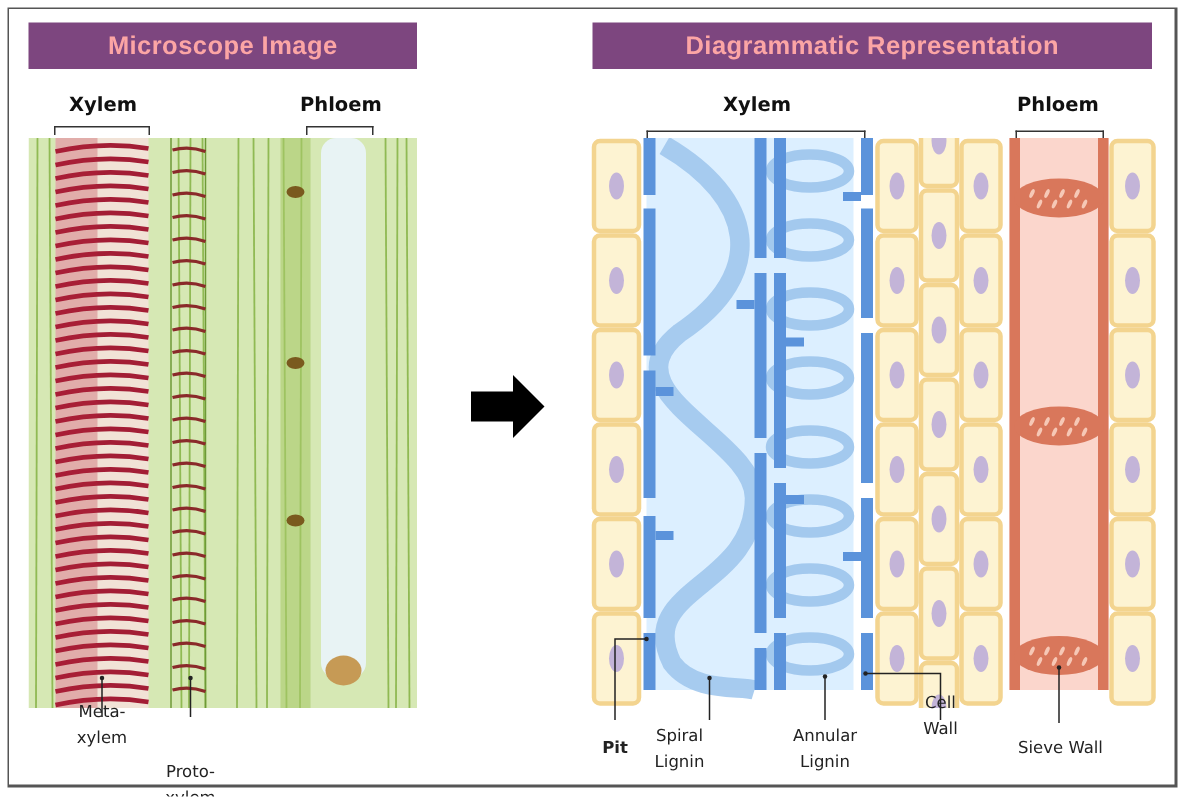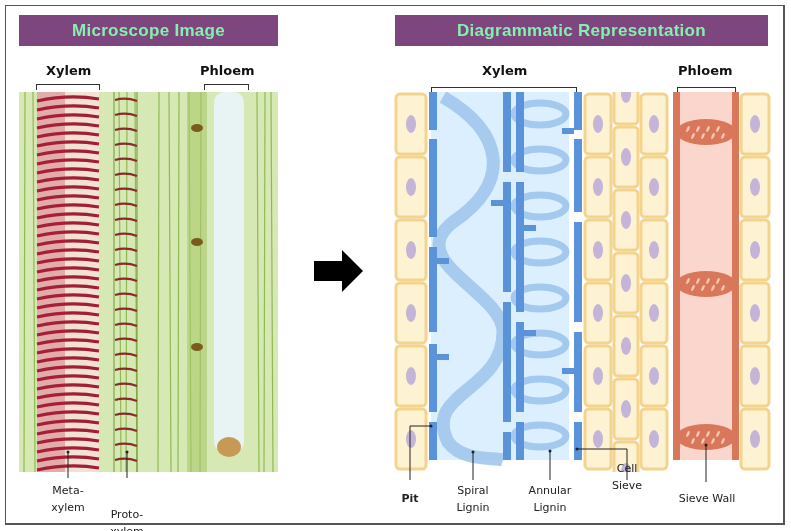--- a/index.html
+++ b/index.html
@@ -1,18 +1,18 @@
 <!DOCTYPE html>
 <html><head>
 <meta charset="utf-8">
 <style>
   html, body { margin:0; padding:0; background:#fff; }
   body { width:791px; height:531px; position:relative; overflow:hidden; font-family:"Liberation Sans", sans-serif; }
   .frame { position:absolute; left:5px; top:5px; width:780px; height:520px; border:1px solid #555; border-right:2px solid #555; border-bottom:2px solid #555; box-sizing:border-box; background:#fff; }
-  .banner { position:absolute; height:31px; background:#7d467f; color:#86efac; font-weight:bold; font-size:17px; display:flex; align-items:center; justify-content:center; letter-spacing:0.3px; }
+  .banner { position:absolute; height:31px; background:#7d467f; color:#fca5a5; font-weight:bold; font-size:17px; display:flex; align-items:center; justify-content:center; letter-spacing:0.3px; }
   .lbl { position:absolute; font-size:13px; font-weight:bold; color:#111; font-family:"DejaVu Sans", sans-serif; }
   .bracket { position:absolute; height:5px; border:1px solid #333; border-bottom:none; }
   .cap { position:absolute; font-size:11px; color:#222; font-family:"DejaVu Sans", sans-serif; text-align:center; line-height:17px; }
   svg { position:absolute; }
 </style>
 </head>
 <body>
 
 <div class="frame"></div>
 
@@ -274,39 +274,39 @@
   <line x1="473" y1="452" x2="473" y2="480" stroke="#222" stroke-width="1"></line>
   <circle cx="473" cy="452" r="1.5" fill="#222"></circle>
   <line x1="550" y1="451" x2="550" y2="480" stroke="#222" stroke-width="1"></line>
   <circle cx="550" cy="451" r="1.5" fill="#222"></circle>
   <polyline points="577,449 627,449 627,480" fill="none" stroke="#222" stroke-width="1"></polyline>
   <circle cx="577" cy="449" r="1.5" fill="#222"></circle>
   <line x1="706" y1="445" x2="706" y2="482" stroke="#222" stroke-width="1"></line>
   <circle cx="706" cy="445" r="1.5" fill="#222"></circle>
 </svg>
 
-<div class="cap" style="left:42px;top:482px;width:52px;">
+<div class="cap" style="left:42px;top:466px;width:52px;">
   <div>Meta-</div>
   <div>xylem</div>
 </div>
 <div class="cap" style="left:101px;top:506px;width:52px;">
   <div>Proto-</div>
   <div>xylem</div>
 </div>
 
 <div class="cap" style="left:390px;top:490px;width:40px;font-weight:bold;">
   <div>Pit</div>
 </div>
-<div class="cap" style="left:448px;top:482px;width:50px;">
+<div class="cap" style="left:428px;top:482px;width:50px;">
   <div>Spiral</div>
   <div>Lignin</div>
 </div>
 <div class="cap" style="left:518px;top:482px;width:64px;">
   <div>Annular</div>
   <div>Lignin</div>
 </div>
 <div class="cap" style="left:603px;top:460px;width:48px;">
   <div>Cell</div>
-  <div>Sieve</div>
+  <div>Wall</div>
 </div>
 <div class="cap" style="left:666px;top:490px;width:82px;">
   <div>Sieve Wall</div>
 </div>
 
 </body></html>

